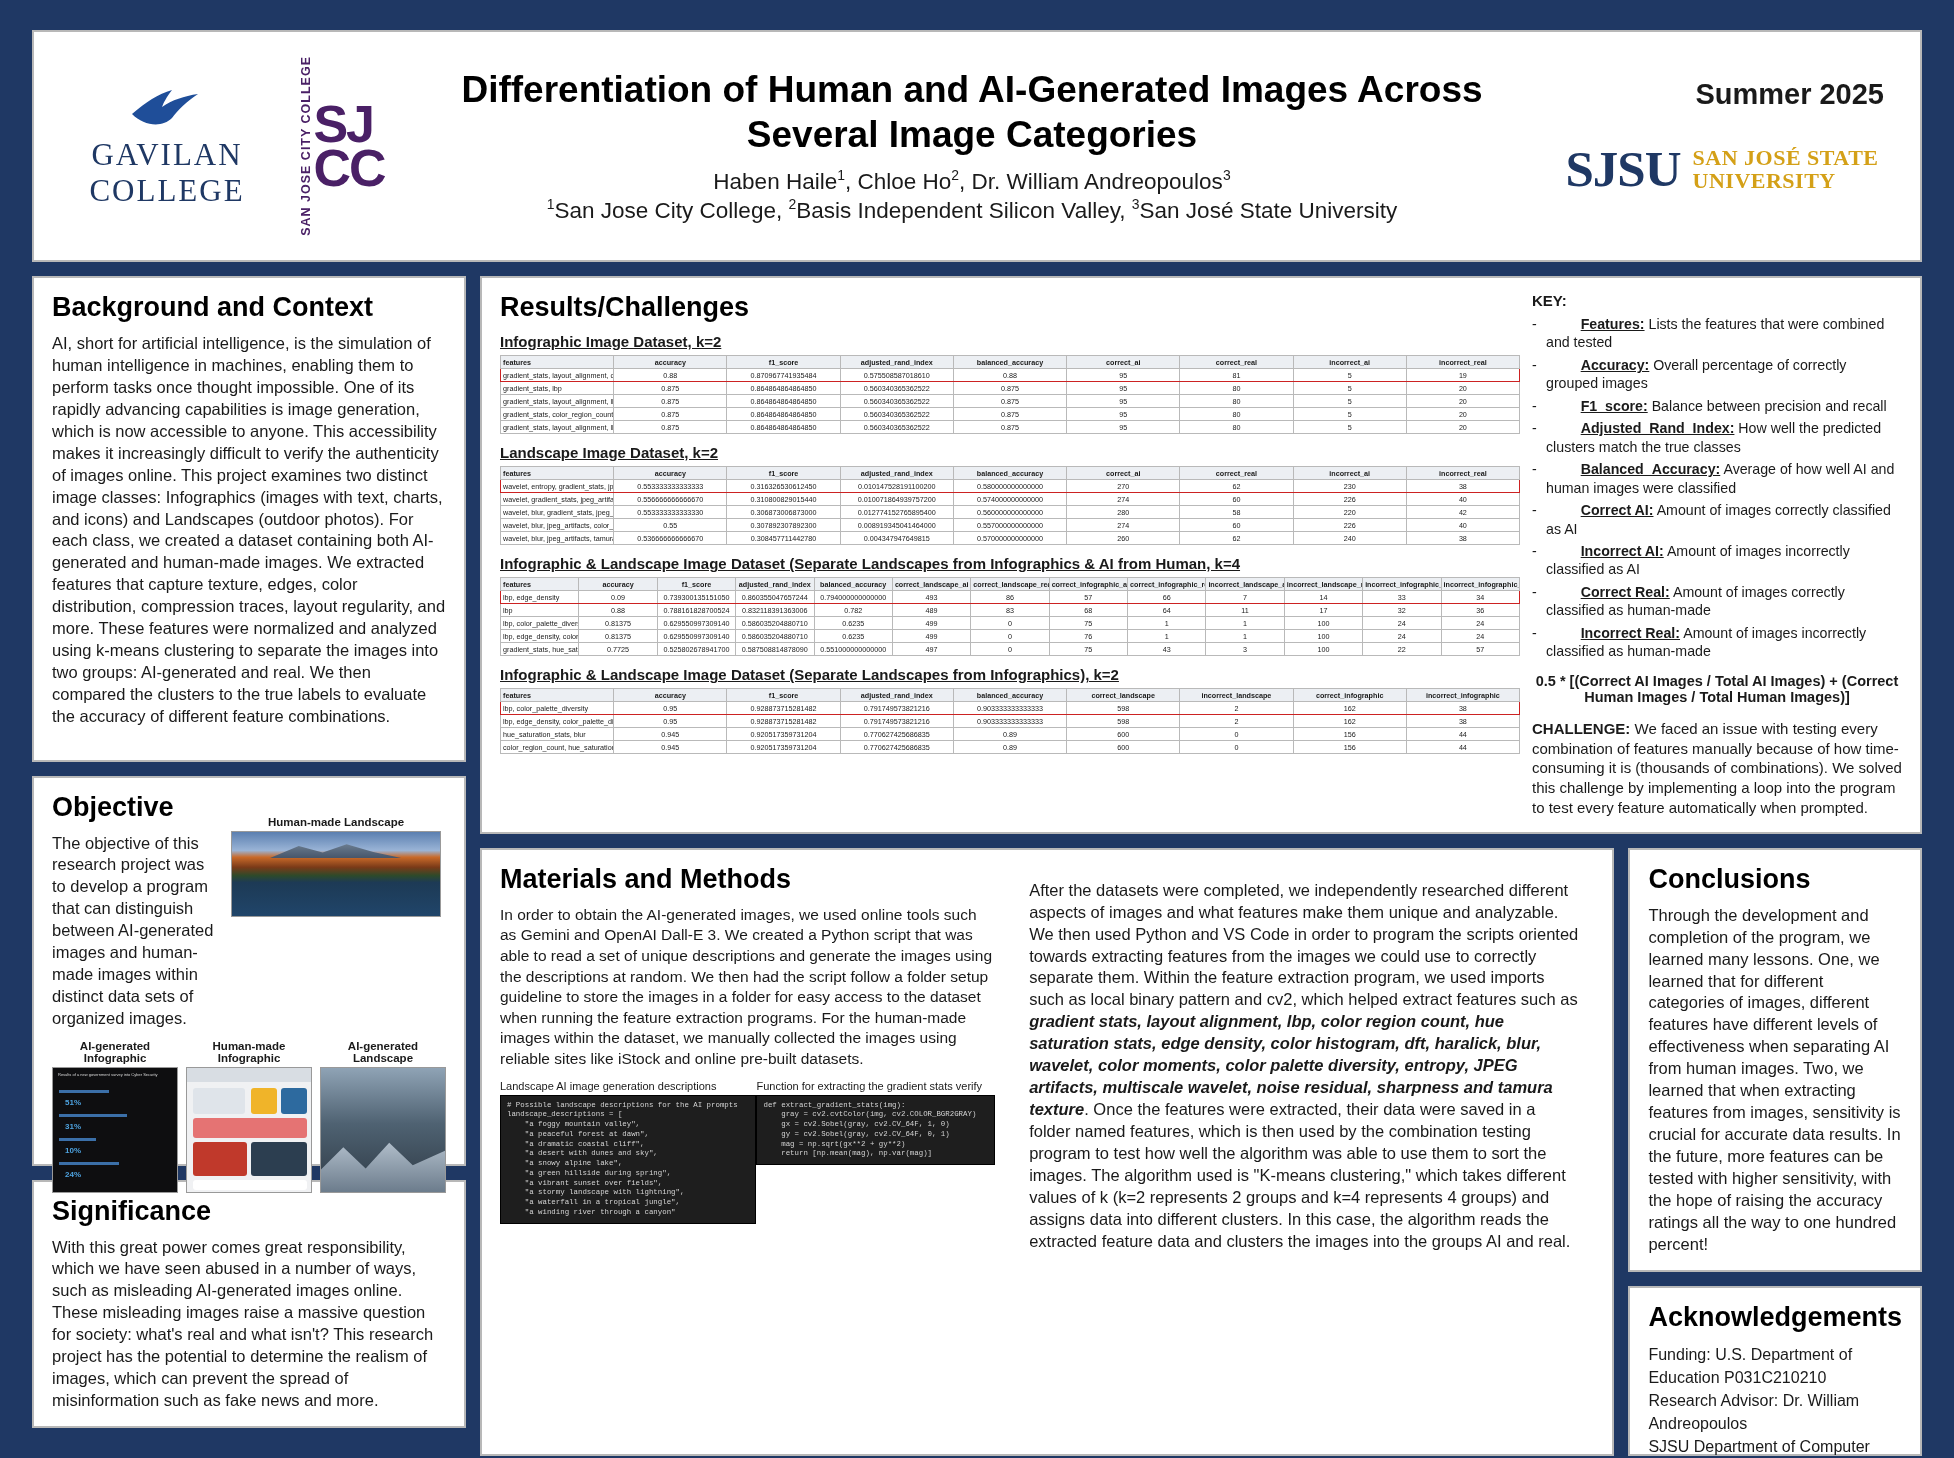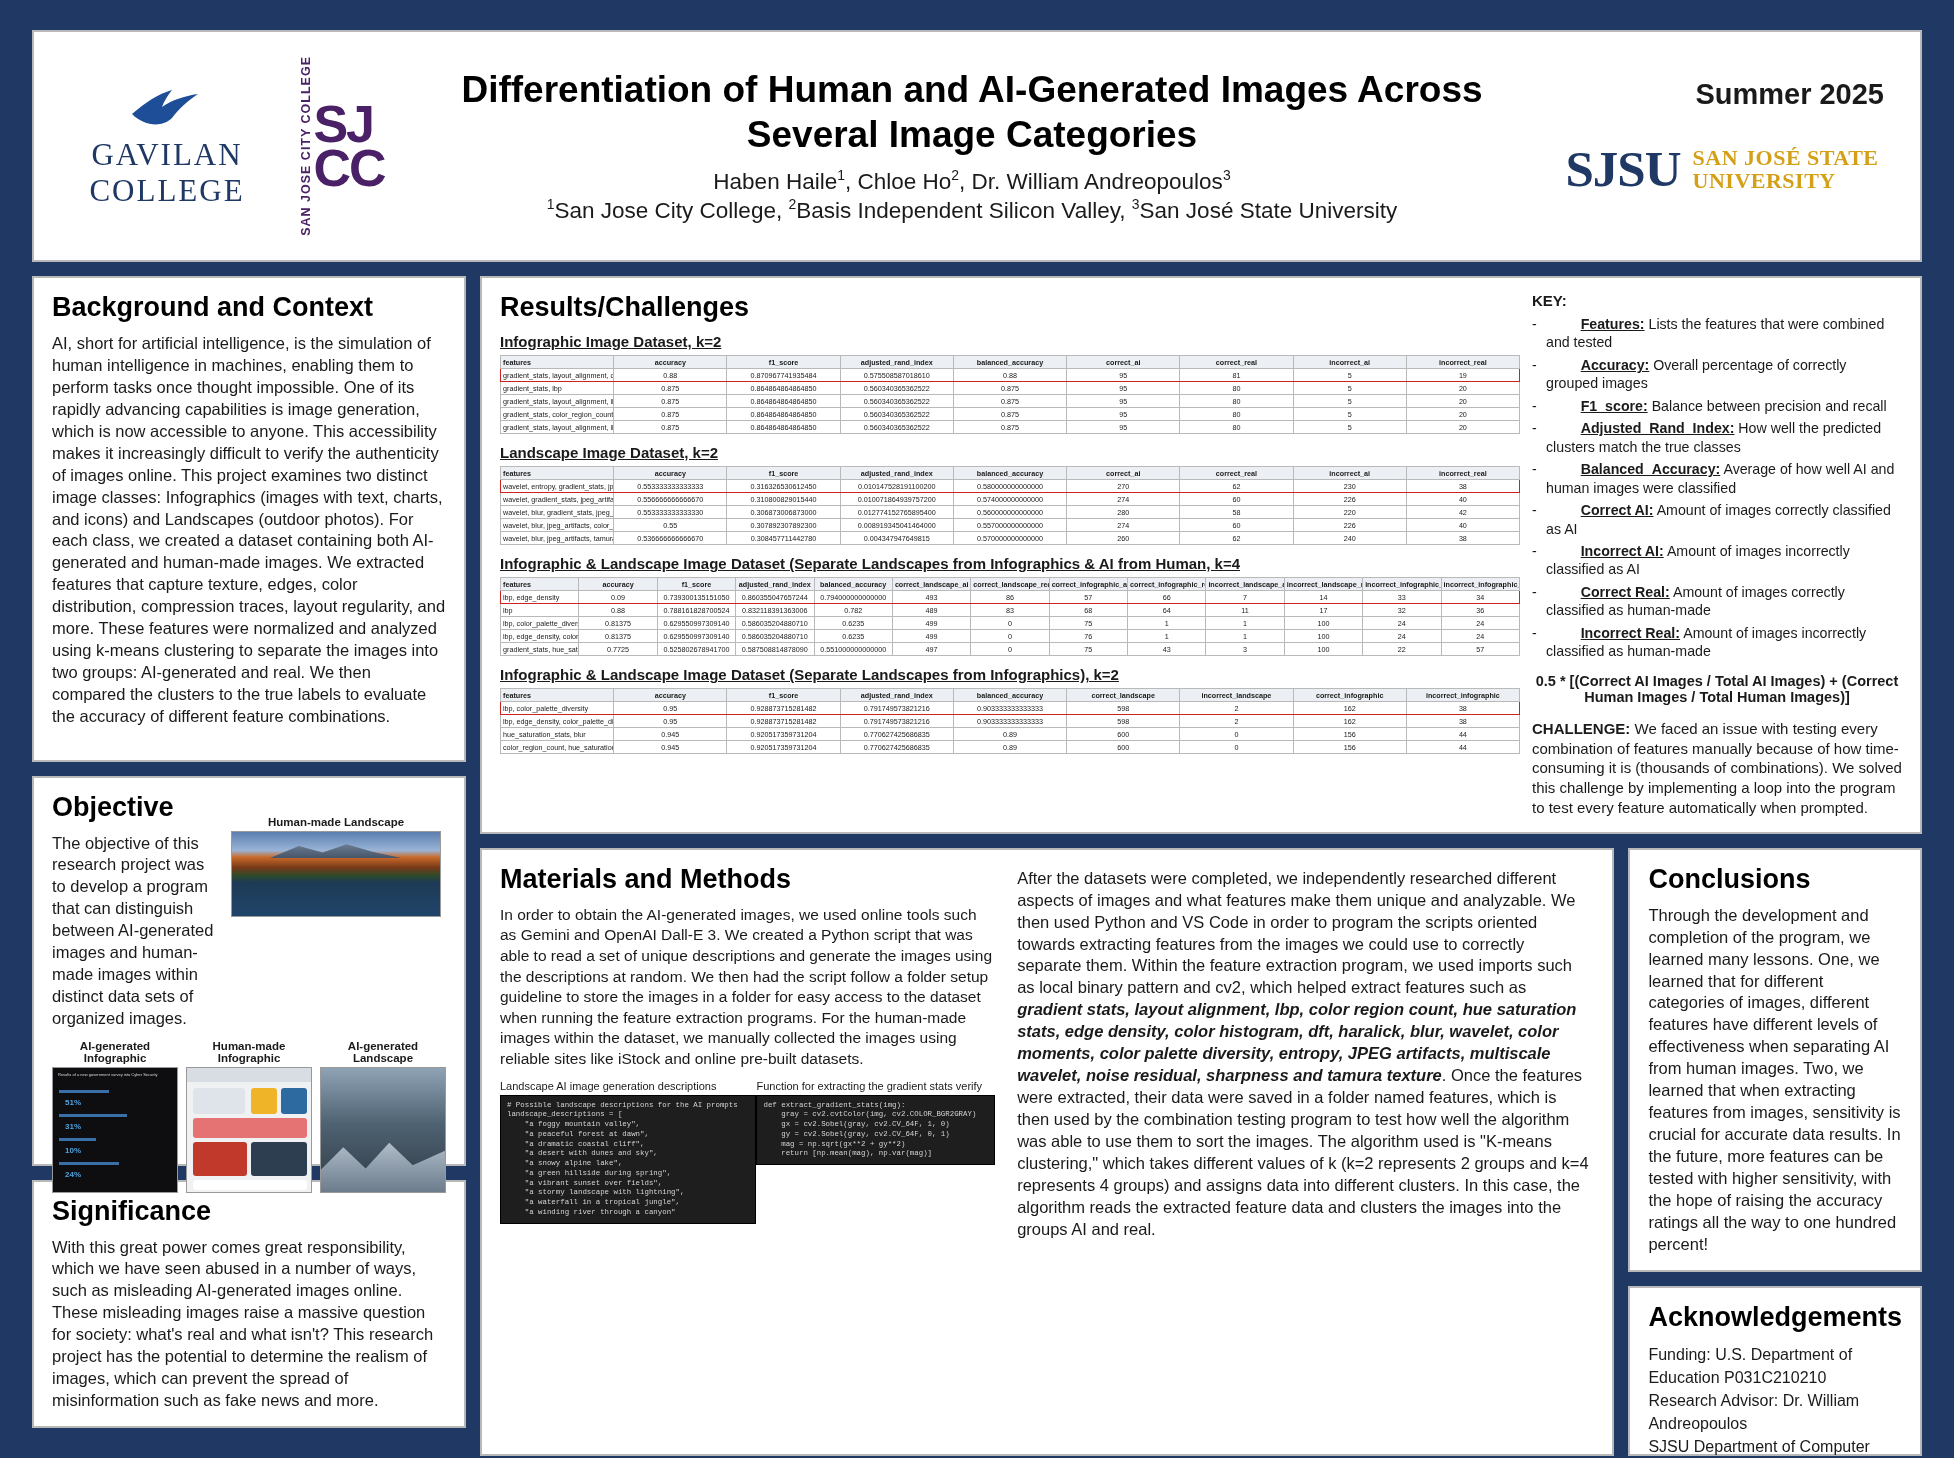--- a/index.html
+++ b/index.html
@@ -592,21 +592,21 @@
     gray = cv2.cvtColor(img, cv2.COLOR_BGR2GRAY)
     gx = cv2.Sobel(gray, cv2.CV_64F, 1, 0)
     gy = cv2.Sobel(gray, cv2.CV_64F, 0, 1)
     mag = np.sqrt(gx**2 + gy**2)
     return [np.mean(mag), np.var(mag)]</div>
                   </div>
                 </div>
             </div>
 
             <div class="mat-right">
-              <p style="margin:4px;">
+              <p style="margin:16px;">
                 <span>After the datasets were completed, we independently researched different aspects of images and what features make them unique and analyzable. We then used Python and VS Code in order to program the scripts oriented towards extracting features from the images we could use to correctly separate them. Within the feature extraction program, we used imports such as local binary pattern and cv2, which helped extract features such as </span><b><i>gradient stats, layout alignment, lbp, color region count, hue saturation stats, edge density, color histogram, dft, haralick, blur, wavelet, color moments, color palette diversity, entropy, JPEG artifacts, multiscale wavelet, noise residual, sharpness and tamura texture</i></b><span>. Once the features were extracted, their data were saved in a folder named features, which is then used by the combination testing program to test how well the algorithm was able to use them to sort the images. The algorithm used is "K-means clustering," which takes different values of k (k=2 represents 2 groups and k=4 represents 4 groups) and assigns data into different clusters. In this case, the algorithm reads the extracted feature data and clusters the images into the groups AI and real.</span>
               </p>
             </div>
           </div>
           <div style="position:absolute;"></div>
         </div>
 
         <div class="col-far">
           <div class="card" id="card-conclusions">
             <h2>Conclusions</h2>

